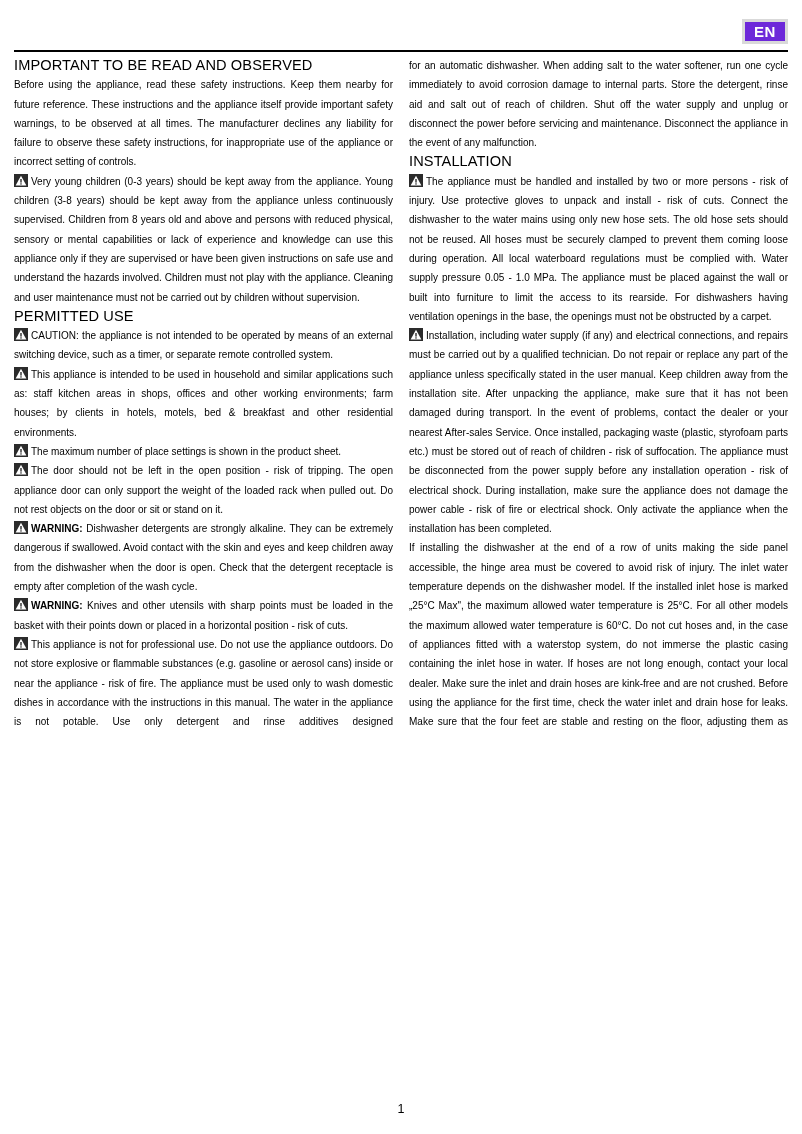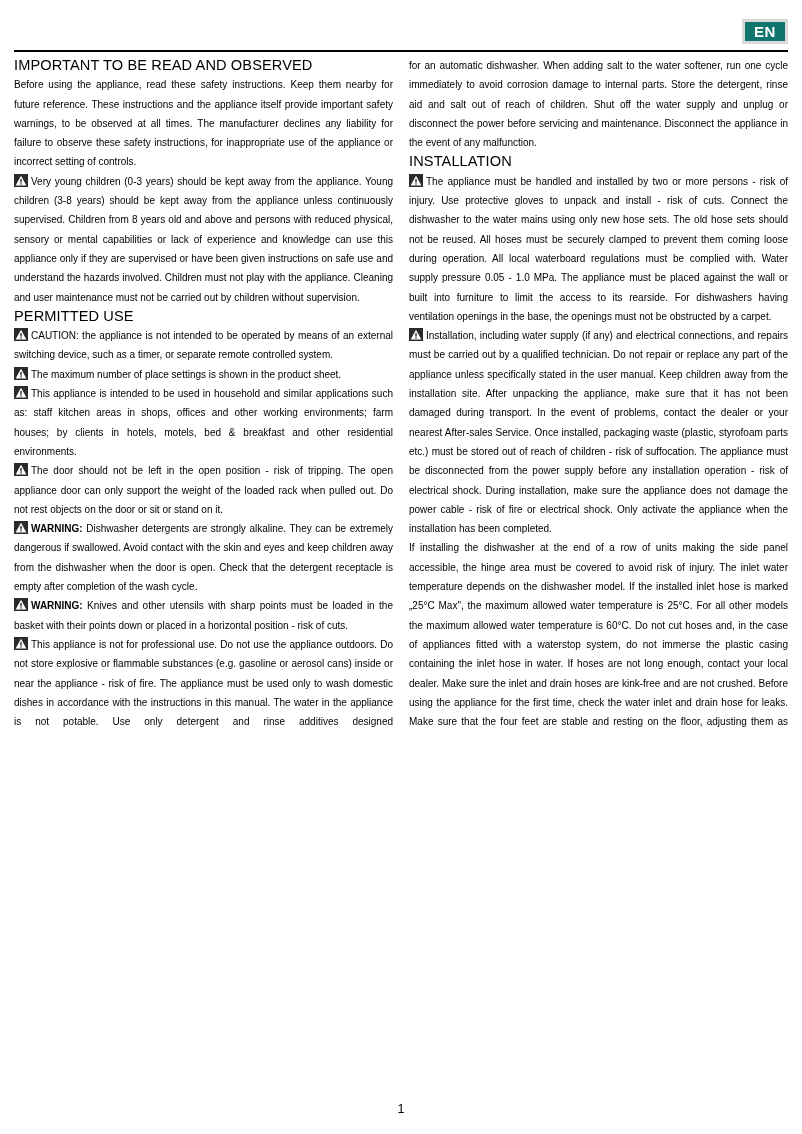--- a/index.html
+++ b/index.html
@@ -37,21 +37,21 @@
     font-size: 15.5px;
     font-weight: bold;
     letter-spacing: 0.2px;
   }
   .lang-badge {
     position: absolute;
     right: 14px;
     top: 19px;
     width: 46px;
     height: 25px;
-    background: #0f766e;
+    background: #6d28d9;
     border: 3px solid #d9d9d9;
     box-sizing: border-box;
     color: #ffffff;
     font-size: 15px;
     font-weight: bold;
     line-height: 19px;
     text-align: center;
     letter-spacing: 0.5px;
   }
   .rule {
@@ -152,27 +152,27 @@
       <p><span class="warn-icon"><svg width="12" height="11" viewBox="0 0 12 11">
               <polygon points="6,0.8 11.4,10.4 0.6,10.4" fill="#ffffff"></polygon>
               <rect x="5.3" y="4.0" width="1.4" height="3.6" fill="#2b2b2b"></rect>
               <rect x="5.3" y="8.3" width="1.4" height="1.3" fill="#2b2b2b"></rect>
             </svg></span><span>CAUTION: the appliance is not intended to be operated by means of an external switching device, such as a timer, or separate remote controlled system.</span></p>
 
       <p><span class="warn-icon"><svg width="12" height="11" viewBox="0 0 12 11">
               <polygon points="6,0.8 11.4,10.4 0.6,10.4" fill="#ffffff"></polygon>
               <rect x="5.3" y="4.0" width="1.4" height="3.6" fill="#2b2b2b"></rect>
               <rect x="5.3" y="8.3" width="1.4" height="1.3" fill="#2b2b2b"></rect>
+            </svg></span><span>This appliance is intended to be used in household and similar applications such as: staff kitchen areas in shops, offices and other working environments; farm houses; by clients in hotels, motels, bed &amp; breakfast and other residential environments.</span></p>
+
+      <p><span class="warn-icon"><svg width="12" height="11" viewBox="0 0 12 11">
+              <polygon points="6,0.8 11.4,10.4 0.6,10.4" fill="#ffffff"></polygon>
+              <rect x="5.3" y="4.0" width="1.4" height="3.6" fill="#2b2b2b"></rect>
+              <rect x="5.3" y="8.3" width="1.4" height="1.3" fill="#2b2b2b"></rect>
             </svg></span><span>The maximum number of place settings is shown in the product sheet.</span></p>
-
-      <p><span class="warn-icon"><svg width="12" height="11" viewBox="0 0 12 11">
-              <polygon points="6,0.8 11.4,10.4 0.6,10.4" fill="#ffffff"></polygon>
-              <rect x="5.3" y="4.0" width="1.4" height="3.6" fill="#2b2b2b"></rect>
-              <rect x="5.3" y="8.3" width="1.4" height="1.3" fill="#2b2b2b"></rect>
-            </svg></span><span>This appliance is intended to be used in household and similar applications such as: staff kitchen areas in shops, offices and other working environments; farm houses; by clients in hotels, motels, bed &amp; breakfast and other residential environments.</span></p>
 
       <p><span class="warn-icon"><svg width="12" height="11" viewBox="0 0 12 11">
               <polygon points="6,0.8 11.4,10.4 0.6,10.4" fill="#ffffff"></polygon>
               <rect x="5.3" y="4.0" width="1.4" height="3.6" fill="#2b2b2b"></rect>
               <rect x="5.3" y="8.3" width="1.4" height="1.3" fill="#2b2b2b"></rect>
             </svg></span><span>The door should not be left in the open position - risk of tripping. The open appliance door can only support the weight of the loaded rack when pulled out. Do not rest objects on the door or sit or stand on it.</span></p>
 
       <p><span class="warn-icon"><svg width="12" height="11" viewBox="0 0 12 11">
               <polygon points="6,0.8 11.4,10.4 0.6,10.4" fill="#ffffff"></polygon>
               <rect x="5.3" y="4.0" width="1.4" height="3.6" fill="#2b2b2b"></rect>

